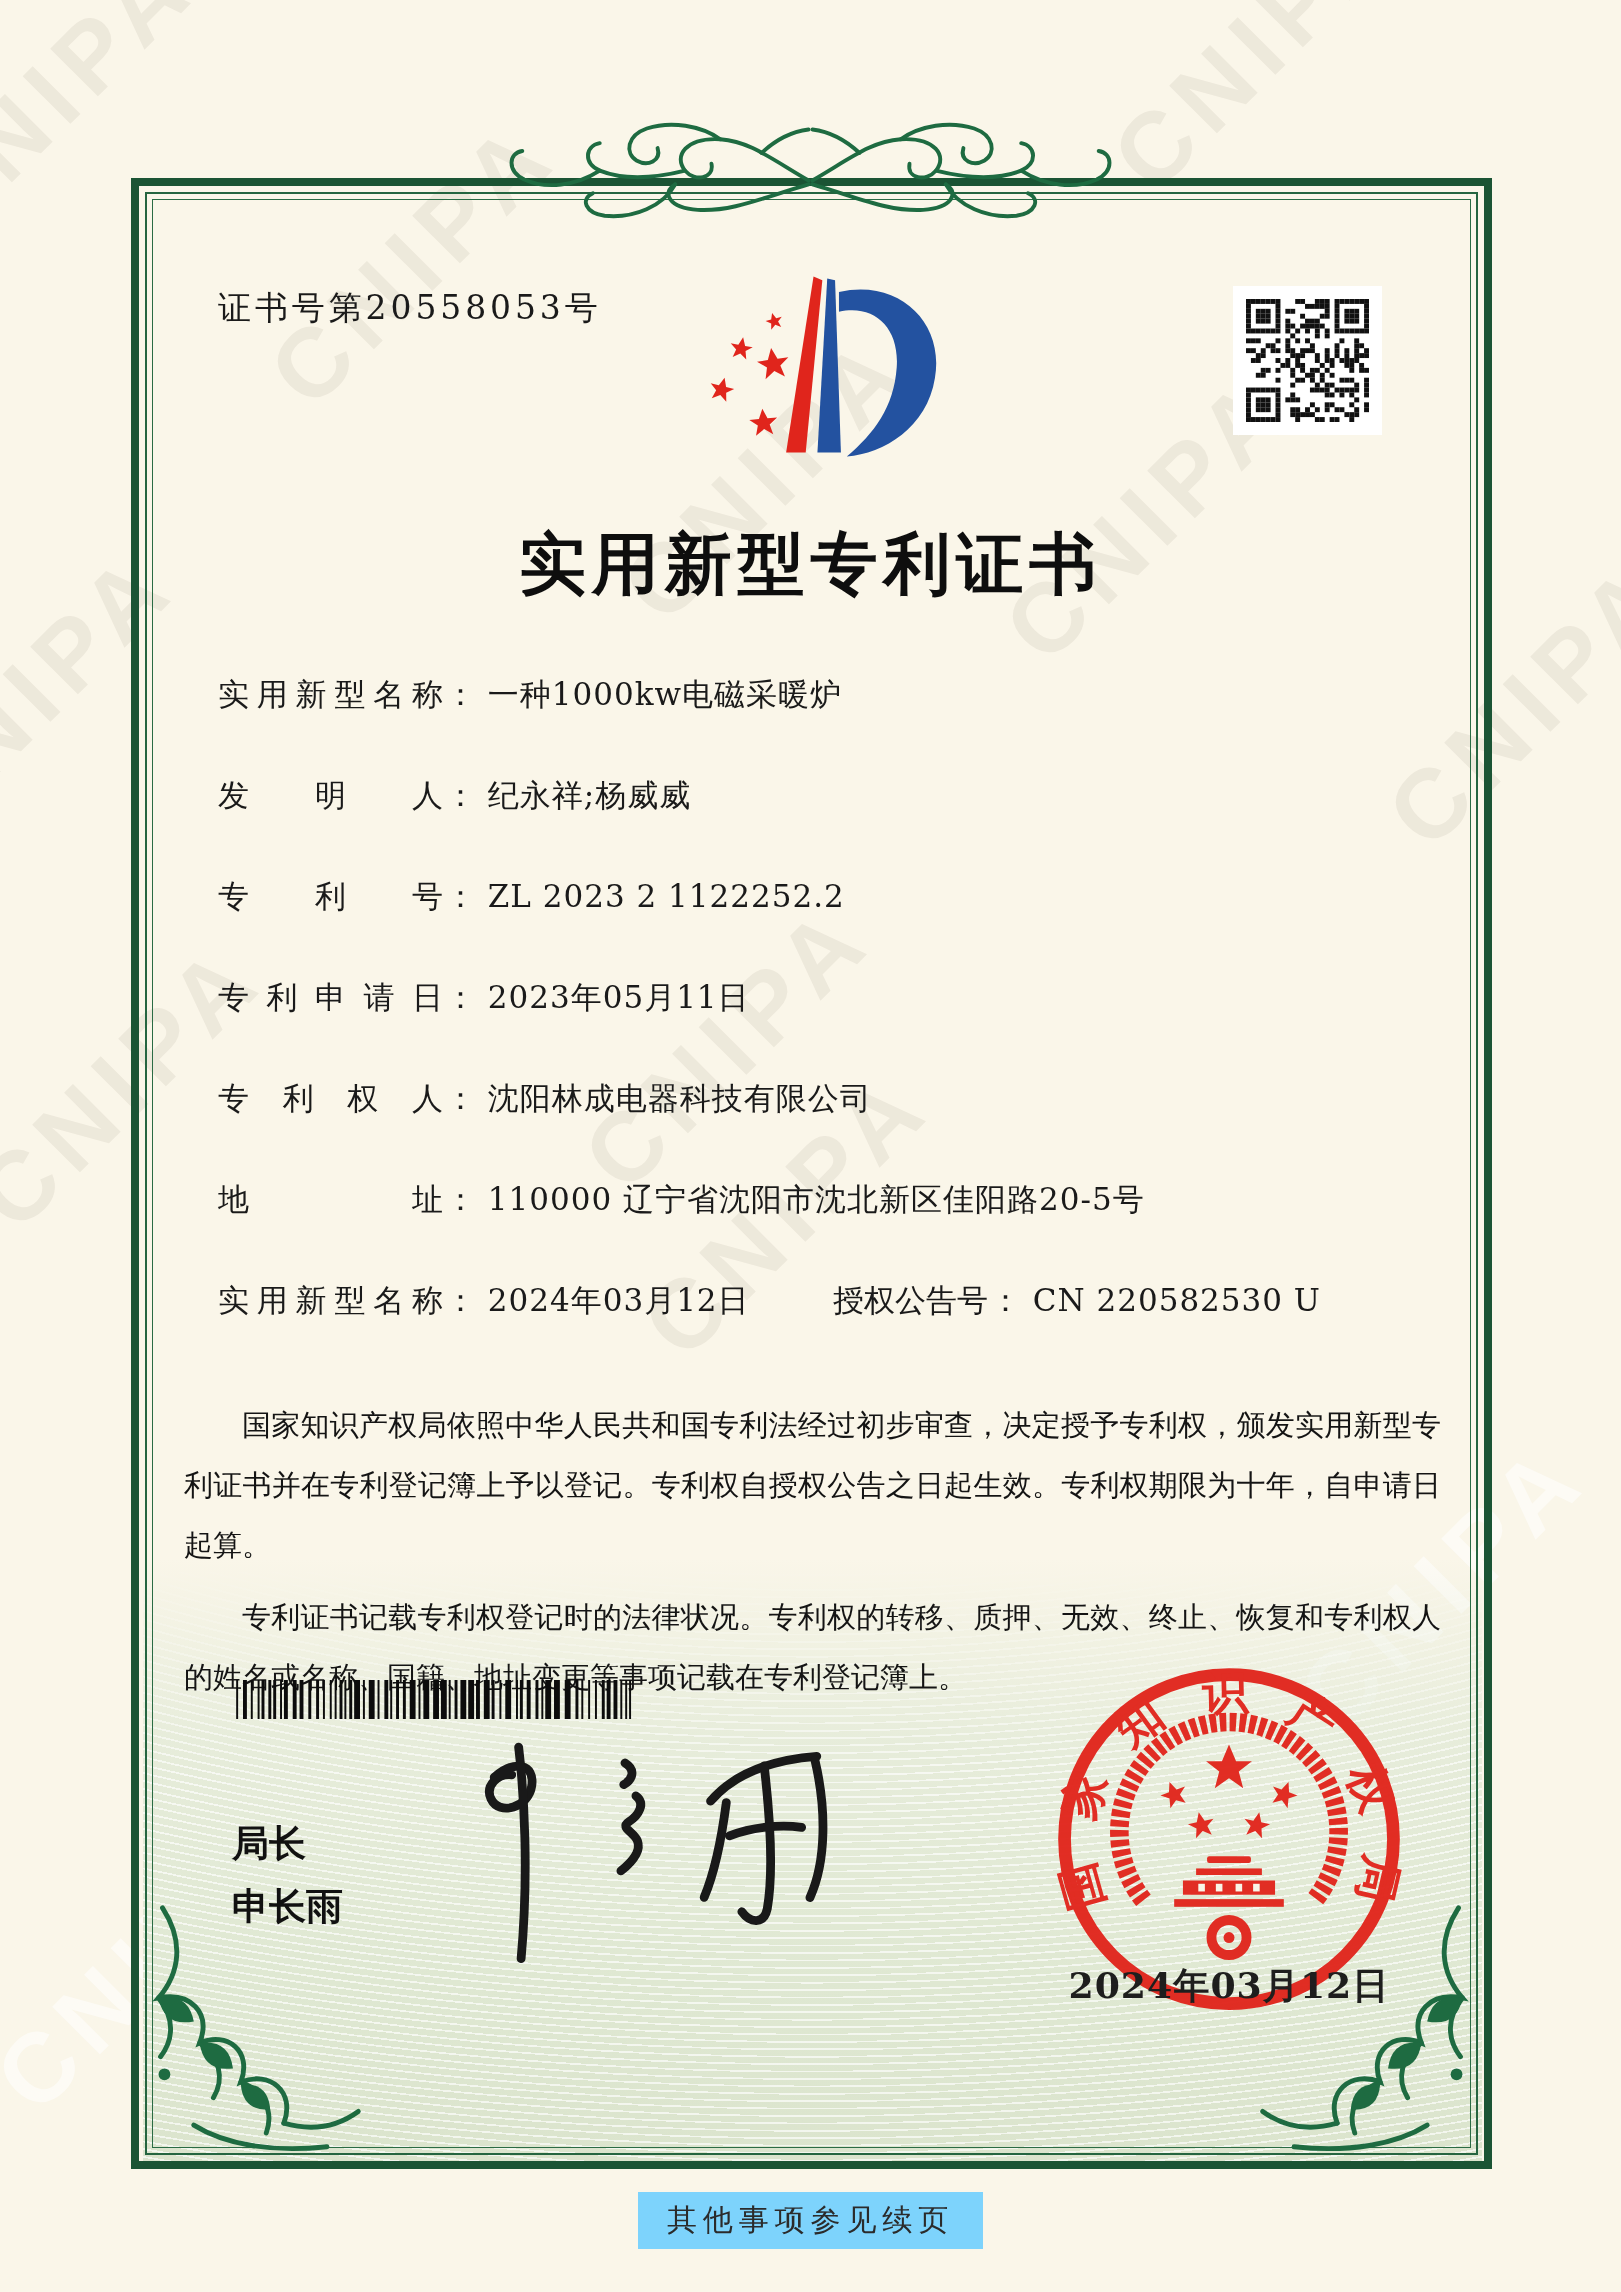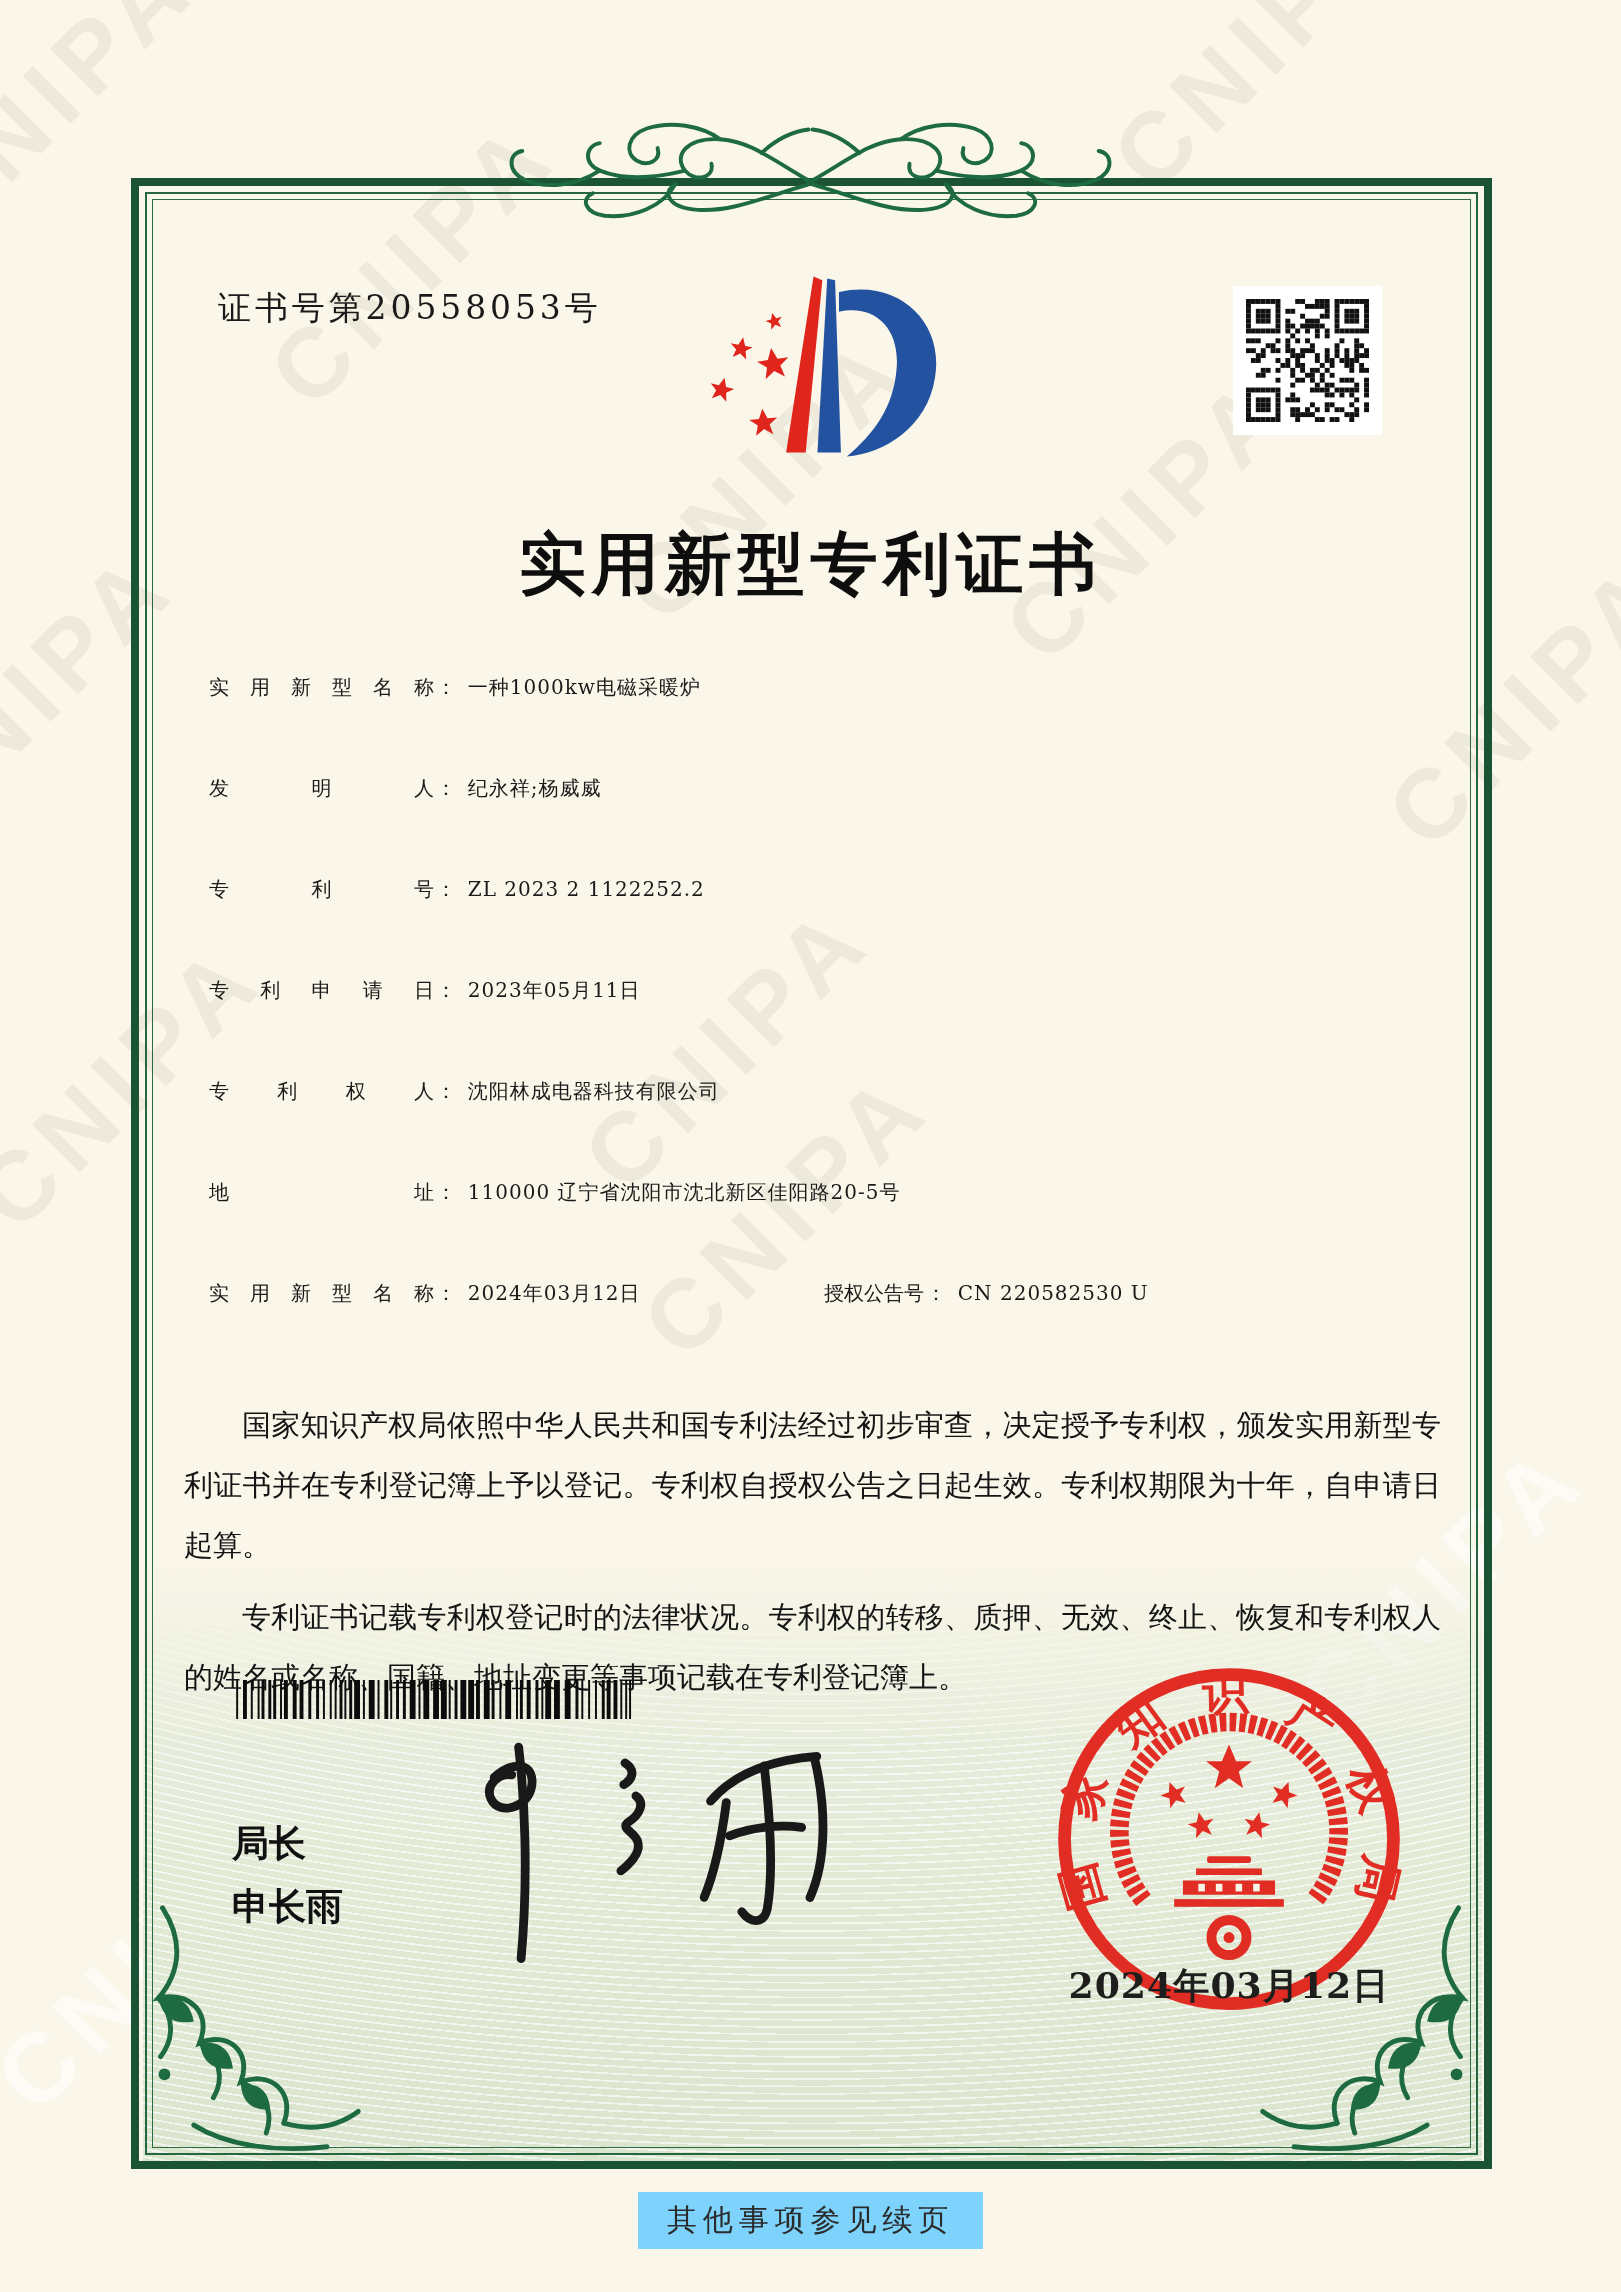--- a/index.html
+++ b/index.html
@@ -37,21 +37,21 @@
   .frame::after{content:"";position:absolute;inset:12.7px;border:1px solid #2a6b44;}
   .orn{position:absolute;z-index:45;pointer-events:none;}
   
   .cert-no{position:absolute;left:218px;top:286px;font-size:33px;letter-spacing:3.9px;z-index:10;}
   .logo{position:absolute;left:692px;top:251px;z-index:10;}
   .qr{position:absolute;left:1233px;top:286px;width:149px;height:149px;background:#fff;
       display:flex;align-items:center;justify-content:center;z-index:10;}
   .title{position:absolute;left:0;right:0;top:519px;text-align:center;
       font-size:67px;font-weight:700;letter-spacing:5.9px;color:#0e0e0e;z-index:10;}
   
-  .row{position:absolute;left:209px;font-size:20px;white-space:nowrap;z-index:10;}
+  .row{position:absolute;left:218px;font-size:31px;white-space:nowrap;z-index:10;}
   .row .lbl{display:inline-block;width:225px;text-align:justify;text-align-last:justify;}
   .row .colon{display:inline-block;margin:0 11.8px 0 2px;}
   .row .val{letter-spacing:1px;}
   .grant2{position:absolute;left:603px;top:0;margin-left:12px;}
   
   .body-text{position:absolute;left:184px;top:1395px;width:1257px;z-index:10;
       font-size:29px;line-height:60px;text-align:justify;color:#141414;}
   .body-text p{margin:0;text-indent:2em;}
   .body-text p + p{margin-top:11.8px;}
   

